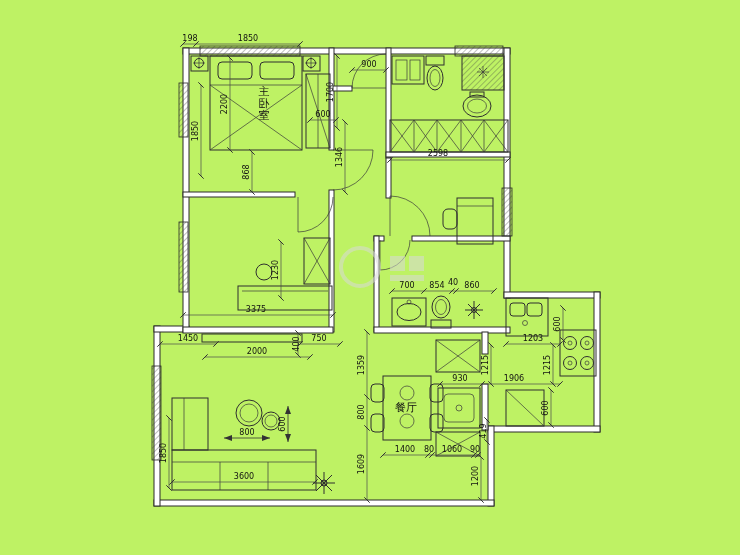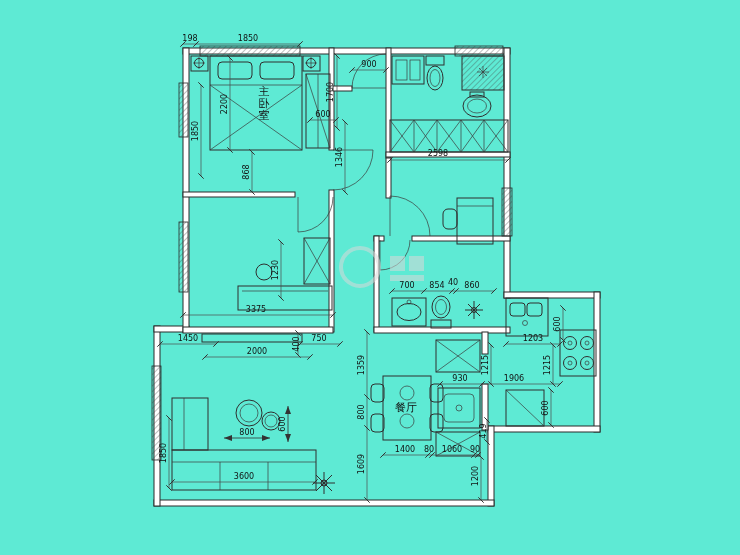--- a/index.html
+++ b/index.html
@@ -1,16 +1,16 @@
 <!DOCTYPE html>
 <html><head>
 <meta charset="utf-8">
 <style>
   html,body{margin:0;padding:0;background:#ffffff;}
-  .canvas{position:relative;width:740px;height:555px;background:#5eead4;overflow:hidden;
+  .canvas{position:relative;width:740px;height:555px;background:#bef264;overflow:hidden;
           font-family:"DejaVu Sans",sans-serif;}
   svg{position:absolute;left:0;top:0;}
   .wall{fill:#ffffff;stroke:#2a2a2a;stroke-width:1;}
   .win{fill:url(#hatch);stroke:#2a2a2a;stroke-width:0.8;}
   .furn{fill:none;stroke:#2f2f2f;stroke-width:1;}
   .furn-thin{fill:none;stroke:#3a3a3a;stroke-width:0.7;}
   .dimline{fill:none;stroke:#4a4a4a;stroke-width:0.7;
            marker-start:url(#tk);marker-mid:url(#tk);marker-end:url(#tk);}
   .arrline{stroke:#333;stroke-width:0.8;}
   text.dim{font-family:"DejaVu Sans",sans-serif;font-size:8px;fill:#111;text-anchor:middle;}

